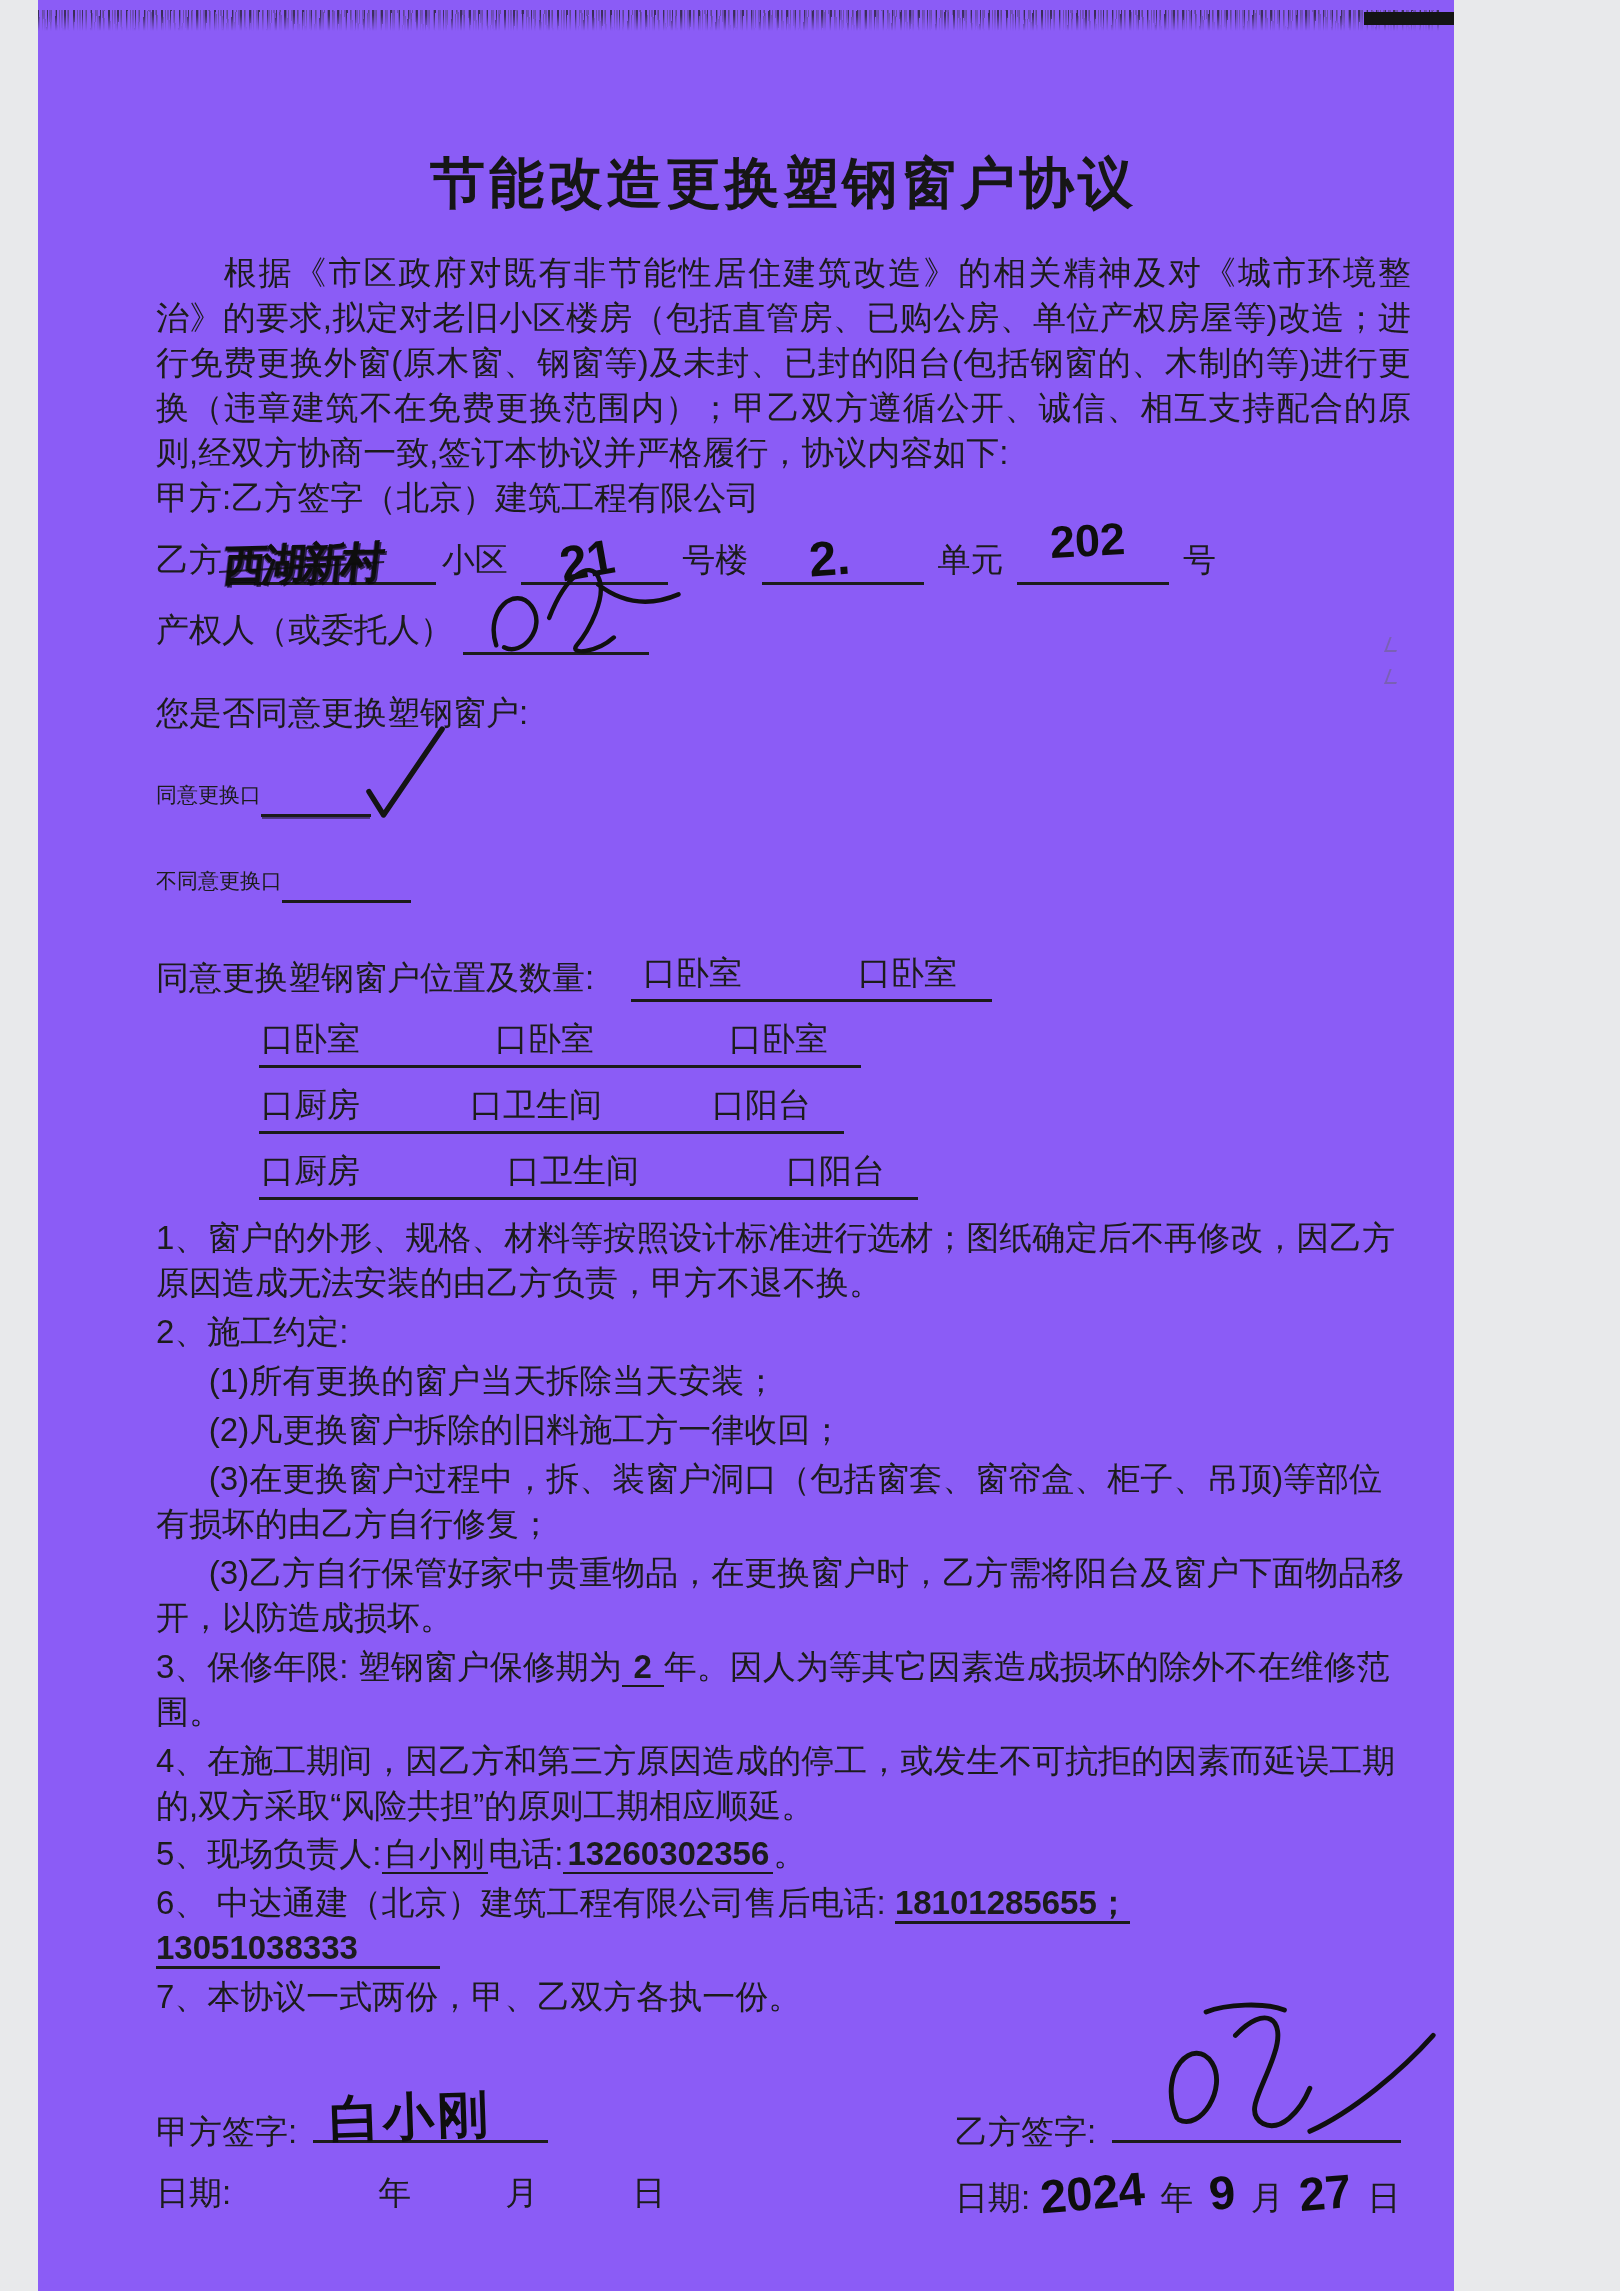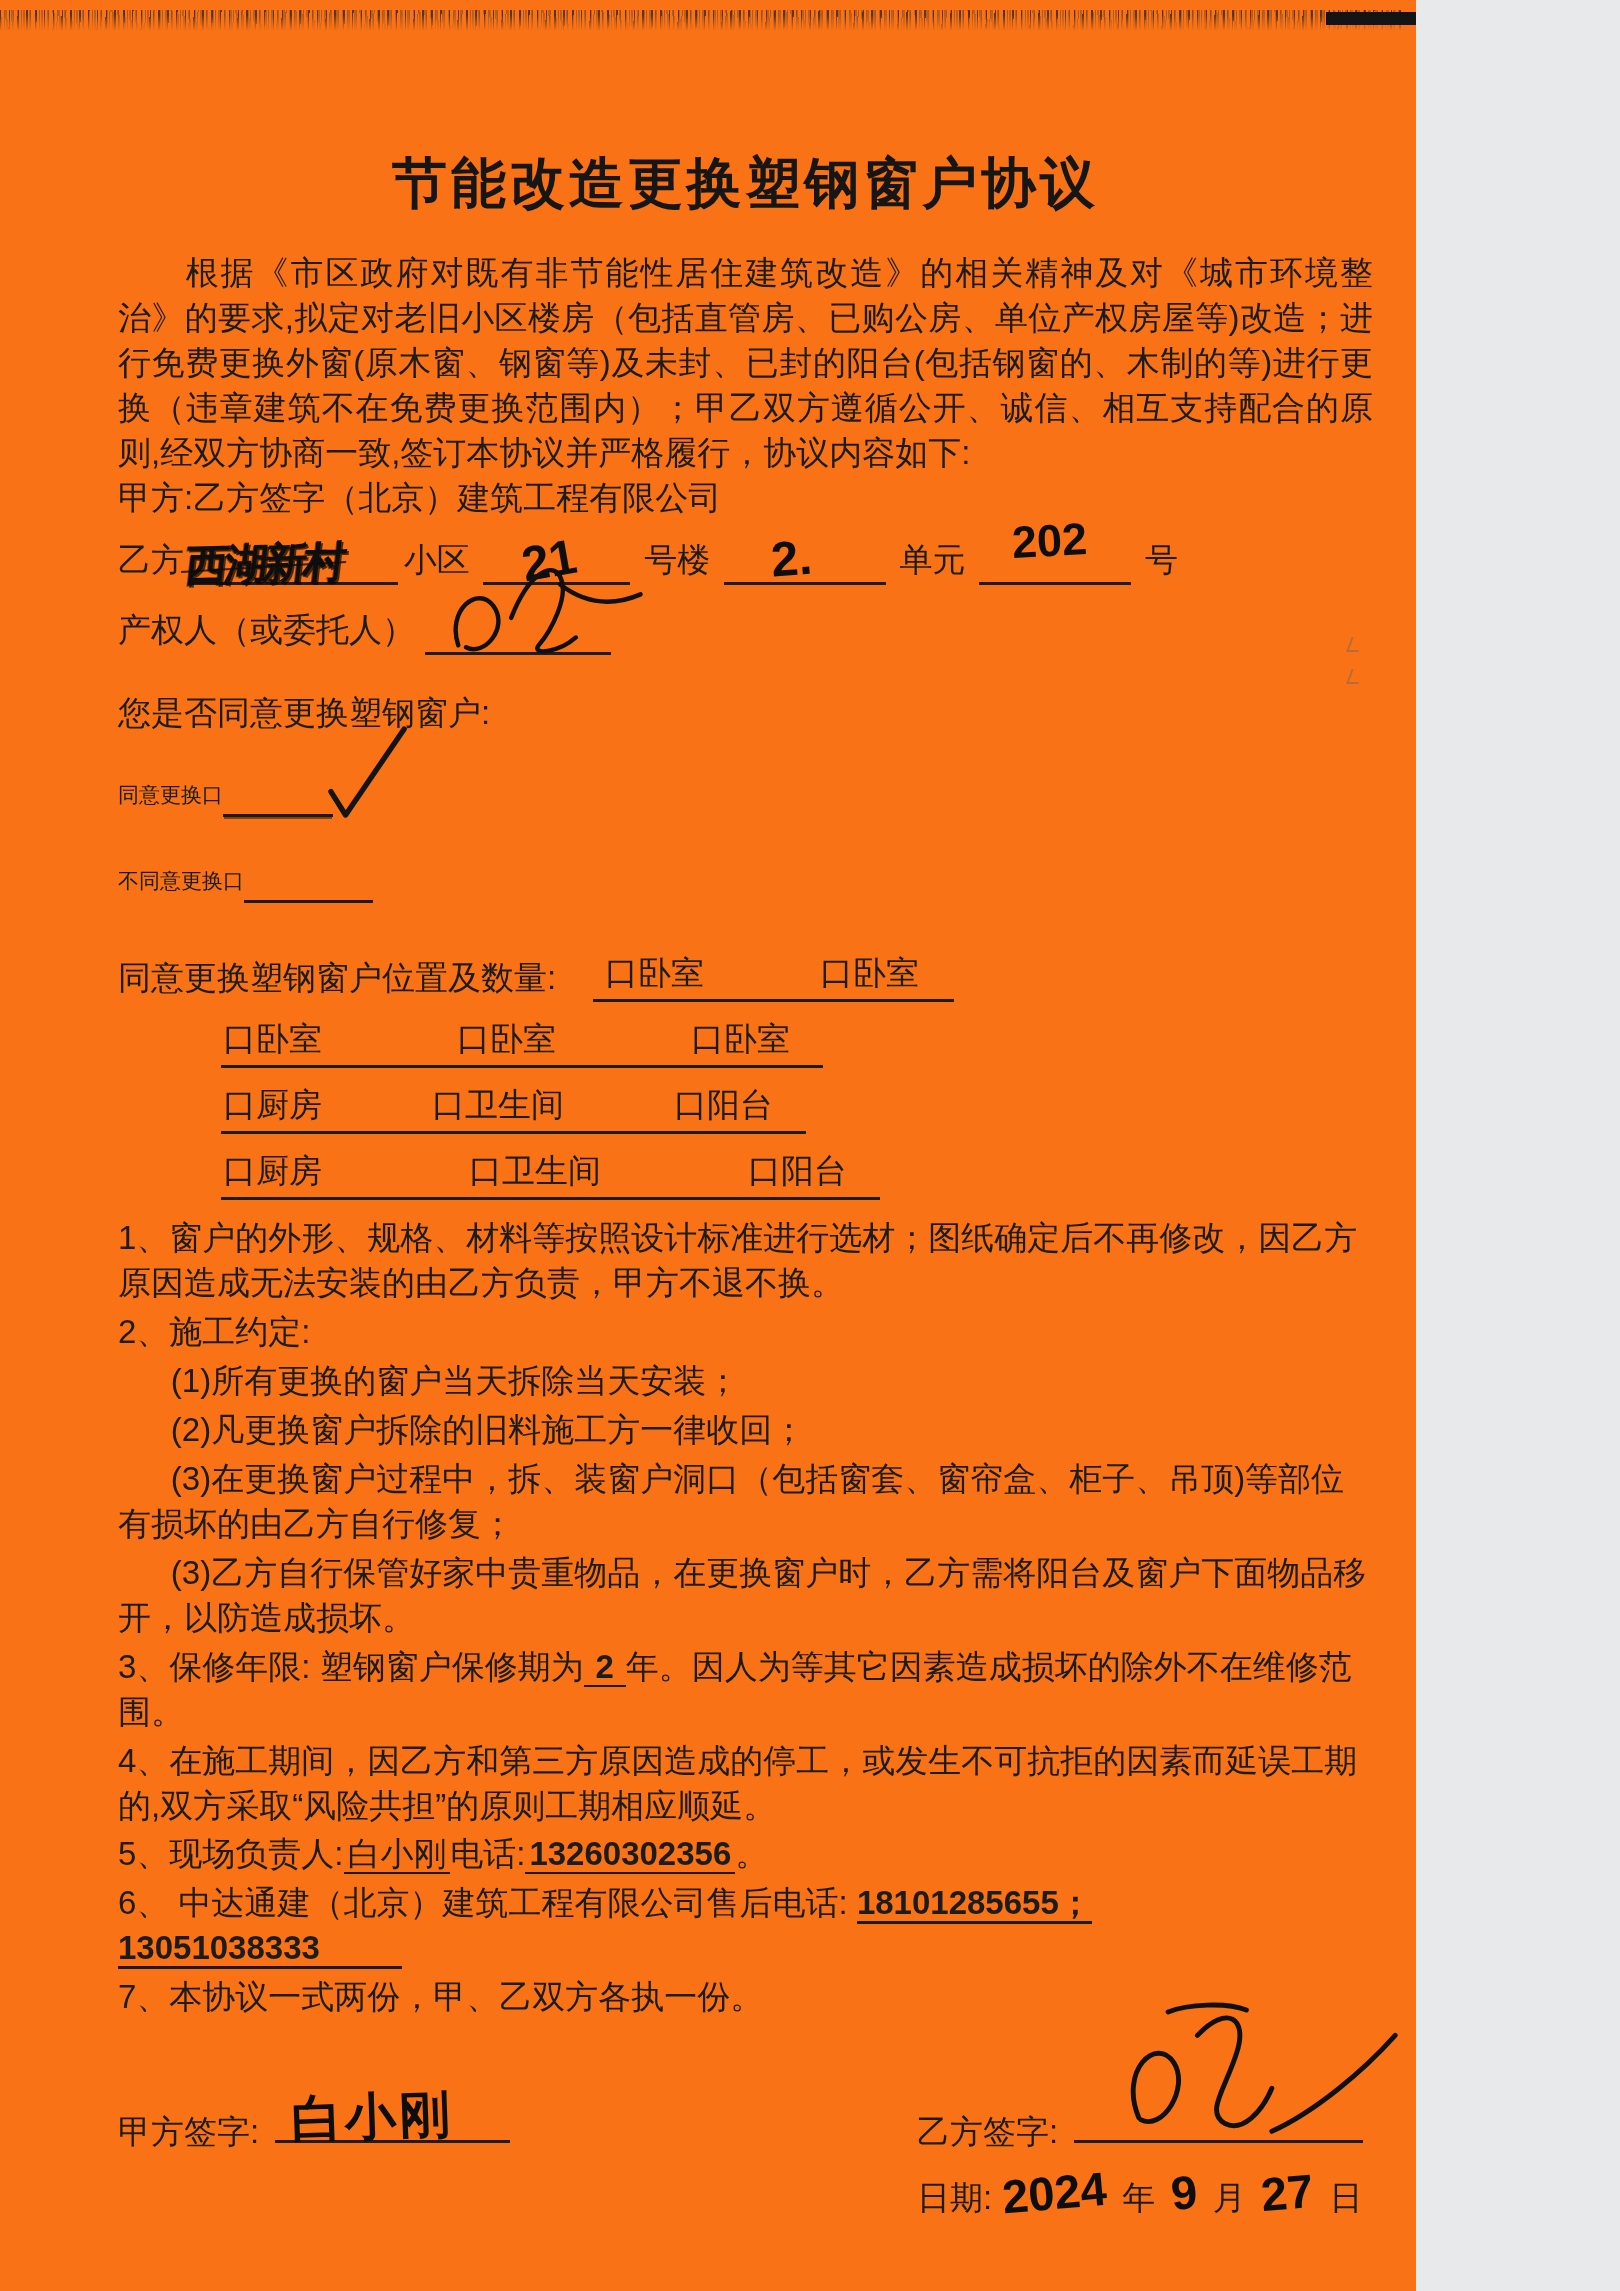--- a/index.html
+++ b/index.html
@@ -1,22 +1,23 @@
 <!DOCTYPE html>
 <html><head>
 <meta charset="utf-8">
 <style>
   html,body{margin:0;padding:0;background:#e8e9eb;}
   .page{
     position:relative;
     width:1416px;height:2292px;
-    background:#f97316;
+    background:#8b5cf6;
     overflow:hidden;
     font-family:"Liberation Sans","DejaVu Sans",sans-serif;
     color:#1c1c1c;
+    margin-left:38px;
   }
   
   .scan-band{
     position:absolute;top:9.8px;left:0;right:13.7px;height:21.6px;
     background:
       repeating-linear-gradient(91deg, rgba(25,25,25,.85) 0 1.5px, transparent 1.5px 3.9px, rgba(60,60,60,.55) 3.9px 4.9px, transparent 4.9px 8.8px),
       repeating-linear-gradient(88deg, rgba(40,40,40,.35) 0 2px, transparent 2px 5.9px);
     -webkit-mask-image:linear-gradient(180deg,#000 25%,transparent 100%);
     mask-image:linear-gradient(180deg,#000 25%,transparent 100%);
     opacity:.8;
@@ -184,20 +185,23 @@
     <p class="clause">7、本协议一式两份，甲、乙双方各执一份。</p>
 
     <div class="sig-block">
       <div class="sig-col left">
         <div class="sig-row">
           <span>甲方签字:</span>
             <span class="blank sig-blank-a">
               <span class="hand">白小刚</span>
             </span>
         </div>
+        <div class="date-row">
+          <span>日期:</span><span class="unit y">年</span><span class="unit m">月</span><span class="unit d">日</span>
+        </div>
       </div>
       <div class="sig-col right">
         <div class="sig-row">
           <span>乙方签字:</span>
             <span class="blank sig-blank-b">
               <svg width="323" height="152" viewBox="0 0 330 155" fill="none">
                 <path d="M60,118 C40,70 78,34 96,62 C112,88 84,132 62,120 M120,34 C150,2 172,16 160,52 C148,90 128,112 148,124 C166,133 186,112 196,88 M90,10 C110,2 150,0 170,8 M196,132 C240,112 290,70 322,34" stroke="#101010" stroke-width="5" stroke-linecap="round" fill="none"></path>
               </svg>
             </span>
         </div>

